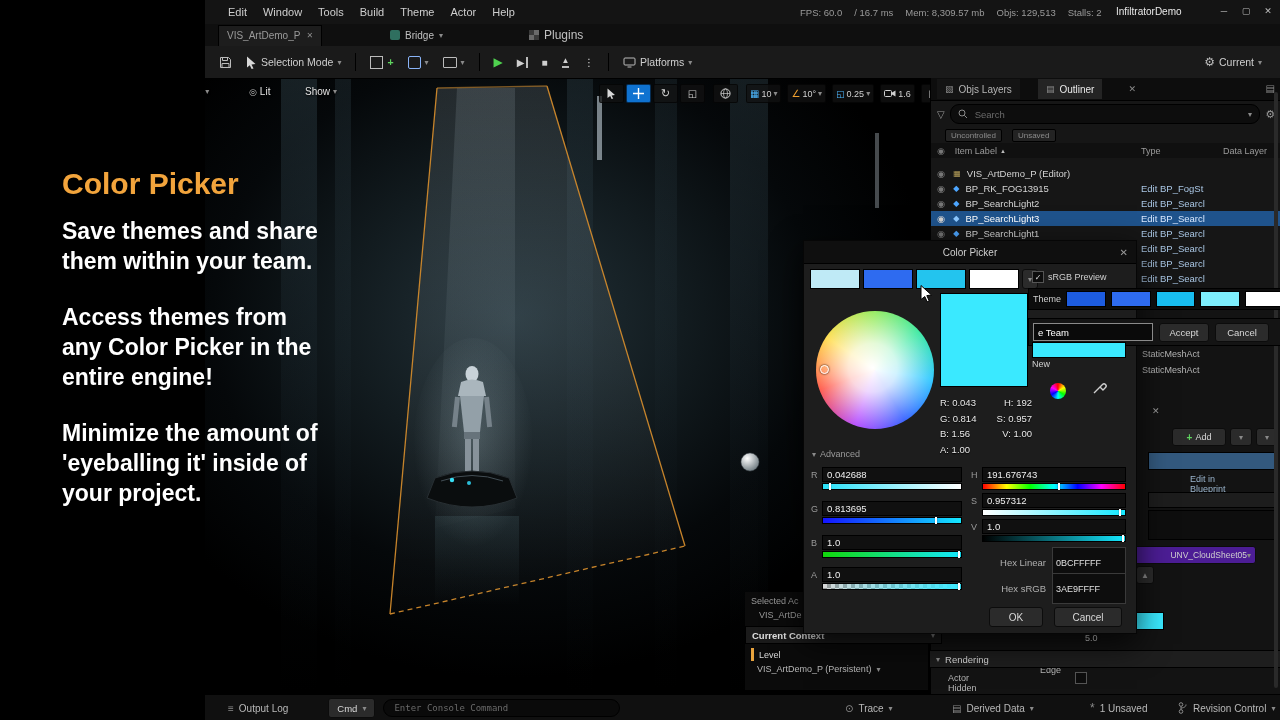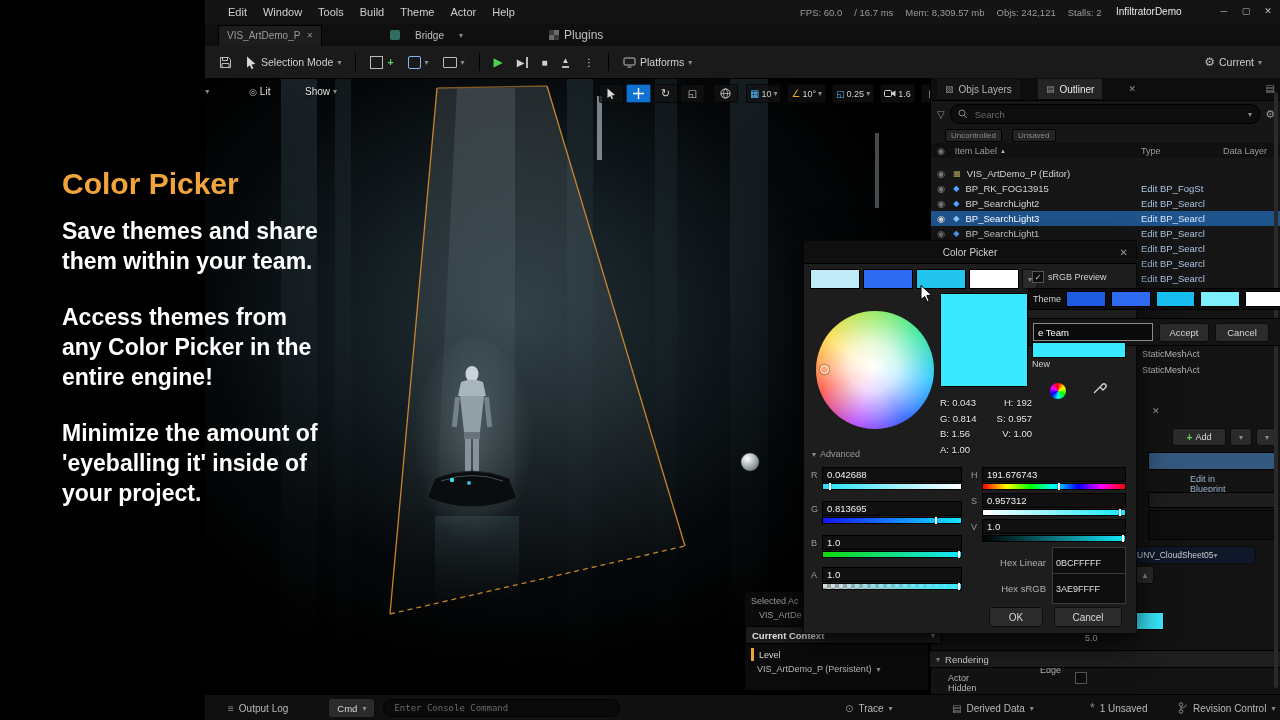--- a/index.html
+++ b/index.html
@@ -111,37 +111,37 @@
       <span class="menu-item">Tools</span>
       <span class="menu-item">Build</span>
       <span class="menu-item">Theme</span>
       <span class="menu-item">Actor</span>
       <span class="menu-item">Help</span>
     </div>
     <div class="f stats" style="position:absolute;left:800px;gap:12px">
       <span>FPS: 60.0</span>
       <span>/ 16.7 ms</span>
       <span>Mem: 8,309.57 mb</span>
-      <span>Objs: 242,121</span>
+      <span>Objs: 129,513</span>
       <span>Stalls: 2</span>
     </div>
     <span class="a" style="left:1116px;top:6px;color:#e8e8e8;font-size:10px">InfiltratorDemo</span>
     <div class="f a" style="right:4px;top:4px;gap:6px">
       <span class="winbtn">─</span>
       <span class="winbtn">▢</span>
       <span class="winbtn">✕</span>
     </div>
   </div>
 
   <div class="a tabrow f">
     <div class="leveltab f" style="margin-left:218px">
       <span>VIS_ArtDemo_P</span>
       <span class="chev">✕</span>
     </div>
-    <div class="f" style="margin-left:68px;gap:15px">
+    <div class="f" style="margin-left:68px;gap:5px">
       <span class="ico" style="width:10px;height:10px;background:#2f6f5f;border-radius:2px"></span>
       <span style="font-size:10px;color:#c0c0c0">Bridge</span>
       <span class="chev">▾</span>
     </div>
     <div class="f" style="margin-left:86px;gap:5px">
       <span class="ico" style="width:10px;height:10px;background:conic-gradient(#6a6a6a 0% 25%,#3a3a3a 0% 50%,#6a6a6a 0% 75%,#3a3a3a 0%)"></span>
       <span style="font-size:12px;color:#c0c0c0">Plugins</span>
     </div>
   </div>
 
@@ -423,21 +423,21 @@
     <div class="a bt f" style="left:1230px;top:428px;width:20px;height:16px">
         <span class="chev">▾</span>
       </div>
     <div class="a bt f" style="left:1256px;top:428px;width:20px;height:16px">
         <span class="chev">▾</span>
       </div>
     <div class="a" style="left:1148px;top:452px;width:128px;height:16px;background:#33597e;border:1px solid #000"></div>
     <span class="a dtext" style="left:1190px;top:474px;color:#9ab4cc">Edit in Blueprint</span>
     <div class="a" style="left:1148px;top:492px;width:128px;height:14px;background:#1d1d1d;border:1px solid #000"></div>
     <div class="a" style="left:1148px;top:510px;width:128px;height:28px;background:#0e0e0e;border:1px solid #000"></div>
-    <div class="a bt f" style="left:1132px;top:546px;width:114px;height:16px;justify-content:flex-start;padding:0 4px;background:#0f172a">
+    <div class="a bt f" style="left:1132px;top:546px;width:114px;height:16px;justify-content:flex-end;padding:0 4px;background:#4c1d95">
       <span style="font-size:8.5px;color:#cfcfcf">UNV_CloudSheet05</span>
       <span class="chev">▾</span>
     </div>
     <div class="a bt f" style="left:1136px;top:566px;width:16px;height:16px">
         <span style="font-size:8px;color:#8a8a8a">▲</span>
       </div>
     <div class="a" style="left: 1130px; top: 612px; width: 32px; height: 16px; border: 1px solid rgb(0, 0, 0); background: rgb(58, 233, 255);"></div>
     <span class="a dtext" style="left:1040px;top:655px">Soft Edge</span>
     <span class="a dtext" style="left:1085px;top:633px;color:#e0e0e0">5.0</span>
     <div class="a section" style="left:930px;top:650px;width:350px;height:16px">

